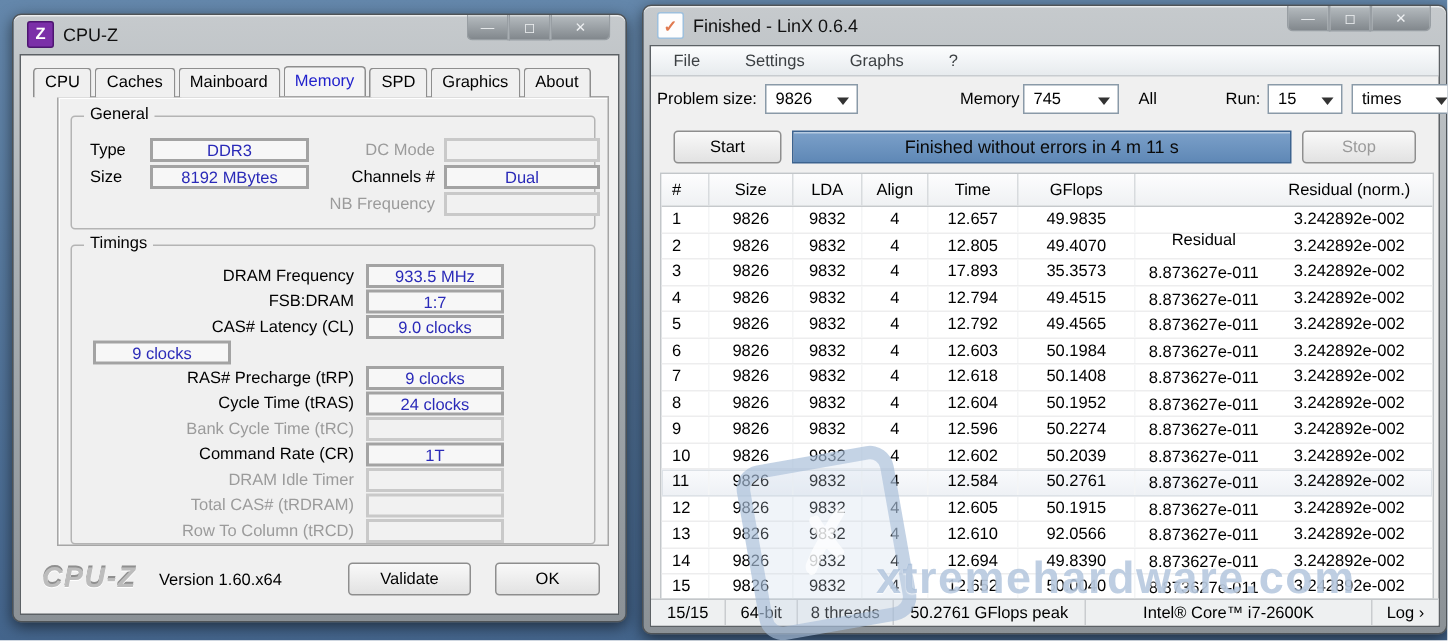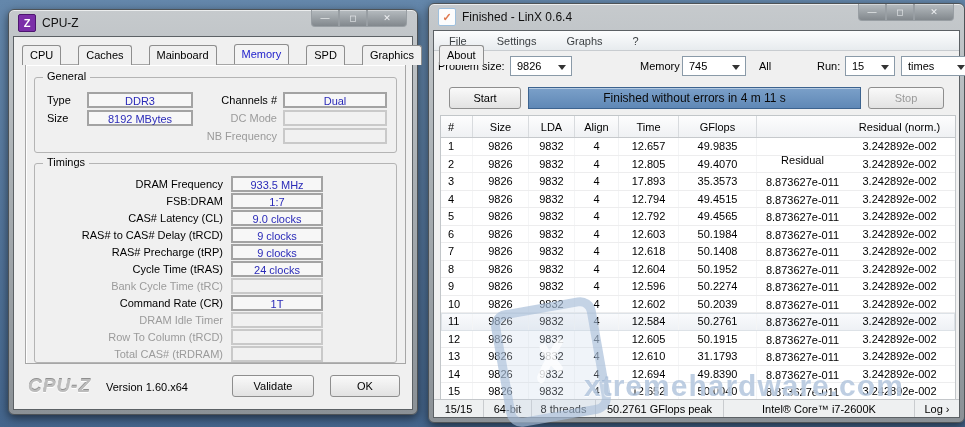--- a/index.html
+++ b/index.html
@@ -21,25 +21,25 @@
   .wbtn.first{border-bottom-left-radius:4px;}
   .wbtn.last{border-bottom-right-radius:4px;width:40px;}
   .client{position:absolute;left:4px;right:4px;top:26px;bottom:4px;
     background:#f0f0f0;border:1px solid #5c6165;box-sizing:border-box;}
 
   
   #cpuz{left:8px;top:9px;width:408px;height:404px;}
   .appicon{width:16px;height:16px;margin-right:6px;border-radius:2px;
     display:flex;align-items:center;justify-content:center;flex:0 0 auto;}
   .cpuz-icon{background:#7b2fa8;color:#fff;font-weight:bold;font-size:11px;border:1px solid #4d1570;}
-  .tabbar{position:absolute;left:8px;top:8px;display:flex;z-index:2;gap:15px;}
+  .tabbar{position:absolute;left:8px;top:8px;display:flex;z-index:2;}
   .tab{border:1px solid #8e8e8e;border-bottom:none;border-radius:3px 3px 0 0;background:#f0f0f0;
     padding:3px 7px 2px;margin-right:2px;font-size:11px;color:#000;cursor:default;}
   .tab.active{background:#f4f4f4;color:#2222cc;position:relative;top:-1px;padding-bottom:4px;z-index:3;}
-  .tabpanel{position:absolute;left:11px;right:6px;top:27px;height:300px;background:#f0f0f0;
+  .tabpanel{position:absolute;left:24px;right:6px;top:27px;height:300px;background:#f0f0f0;
     border:1px solid #a6a6a6;box-shadow:inset 1px 1px 0 #fff;box-sizing:border-box;padding-left:37px;}
   .group{position:absolute;border:1px solid #b4b4b4;border-radius:3px;}
   .group .legend{position:absolute;top:-8px;left:8px;background:#f0f0f0;padding:0 4px;font-size:11px;}
   .fieldrow{display:flex;align-items:center;height:15px;margin-bottom:3px;}
   .lbl{font-size:11px;color:#000;}
   .lbl.dis{color:#9b9b9b;}
   .fld{box-sizing:border-box;height:16px;line-height:14px;border:2px solid #a3a3a3;background:#f7f7f7;
     color:#2a2ab8;text-align:center;font-size:11px;}
   .fld.dis{border-color:#c9c9c9;background:#f1f1f1;}
   #gen-left{position:absolute;left:12px;top:14px;}
@@ -145,26 +145,26 @@
                 <span class="lbl">Type</span>
                 <span class="fld">DDR3</span>
               </div>
               <div class="fieldrow">
                 <span class="lbl">Size</span>
                 <span class="fld">8192 MBytes</span>
               </div>
             </div>
           <div id="gen-right">
               <div class="fieldrow">
+                <span class="lbl dis">DC Mode</span>
+                <span class="fld dis"></span>
+              </div>
+              <div class="fieldrow">
                 <span class="lbl">Channels #</span>
                 <span class="fld">Dual</span>
-              </div>
-              <div class="fieldrow">
-                <span class="lbl dis">DC Mode</span>
-                <span class="fld dis"></span>
               </div>
               <div class="fieldrow">
                 <span class="lbl dis">NB Frequency</span>
                 <span class="fld dis"></span>
               </div>
             </div>
         </div>
 
         <div class="group" style="left:8px;right:8px;top:98px;height:198px;">
           <span class="legend">Timings</span>
@@ -175,21 +175,20 @@
               </div>
               <div class="fieldrow">
                 <span class="lbl">FSB:DRAM</span>
                 <span class="fld">1:7</span>
               </div>
               <div class="fieldrow">
                 <span class="lbl">CAS# Latency (CL)</span>
                 <span class="fld">9.0 clocks</span>
               </div>
               <div class="fieldrow">
-                <span class="lbl">RAS# to CAS# Delay (tRCD)</span>
                 <span class="fld">9 clocks</span>
               </div>
               <div class="fieldrow">
                 <span class="lbl">RAS# Precharge (tRP)</span>
                 <span class="fld">9 clocks</span>
               </div>
               <div class="fieldrow">
                 <span class="lbl">Cycle Time (tRAS)</span>
                 <span class="fld">24 clocks</span>
               </div>
@@ -199,25 +198,25 @@
               </div>
               <div class="fieldrow">
                 <span class="lbl">Command Rate (CR)</span>
                 <span class="fld">1T</span>
               </div>
               <div class="fieldrow">
                 <span class="lbl dis">DRAM Idle Timer</span>
                 <span class="fld dis"></span>
               </div>
               <div class="fieldrow">
+                <span class="lbl dis">Total CAS# (tRDRAM)</span>
+                <span class="fld dis"></span>
+              </div>
+              <div class="fieldrow">
                 <span class="lbl dis">Row To Column (tRCD)</span>
-                <span class="fld dis"></span>
-              </div>
-              <div class="fieldrow">
-                <span class="lbl dis">Total CAS# (tRDRAM)</span>
                 <span class="fld dis"></span>
               </div>
             </div>
         </div>
       </div>
 
       <span class="cpuz-footer-logo">CPU-Z</span>
       <span class="cpuz-version">Version 1.60.x64</span>
       <div class="btn" id="btn-validate">Validate</div>
       <div class="btn" id="btn-ok">OK</div>
@@ -405,21 +404,21 @@
               <span class="td c5">50.1915</span>
               <span class="td c6">8.873627e-011</span>
               <span class="td c7">3.242892e-002</span>
             </div>
             <div class="trow">
               <span class="td c0">13</span>
               <span class="td c1">9826</span>
               <span class="td c2">9832</span>
               <span class="td c3">4</span>
               <span class="td c4">12.610</span>
-              <span class="td c5">31.1793</span>
+              <span class="td c5">92.0566</span>
               <span class="td c6">8.873627e-011</span>
               <span class="td c7">3.242892e-002</span>
             </div>
             <div class="trow">
               <span class="td c0">14</span>
               <span class="td c1">9826</span>
               <span class="td c2">9832</span>
               <span class="td c3">4</span>
               <span class="td c4">12.694</span>
               <span class="td c5">49.8390</span>

